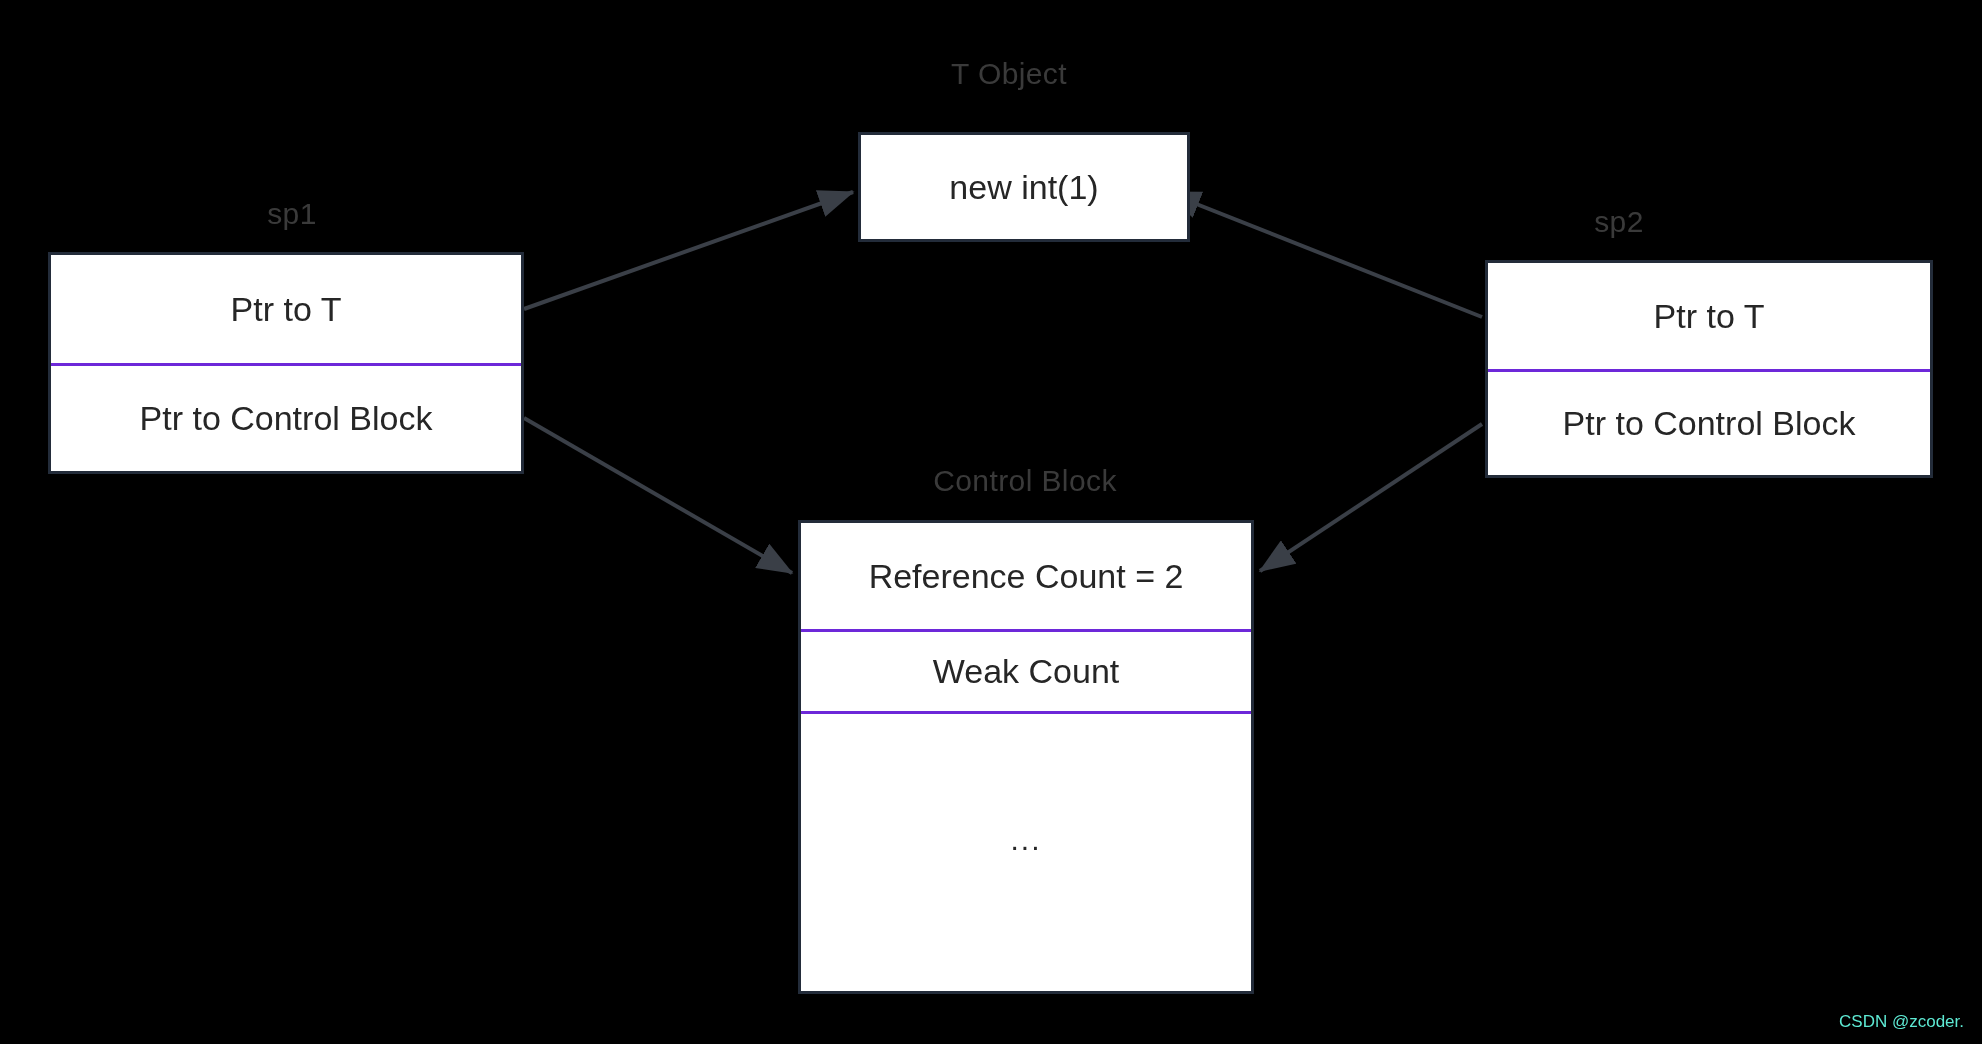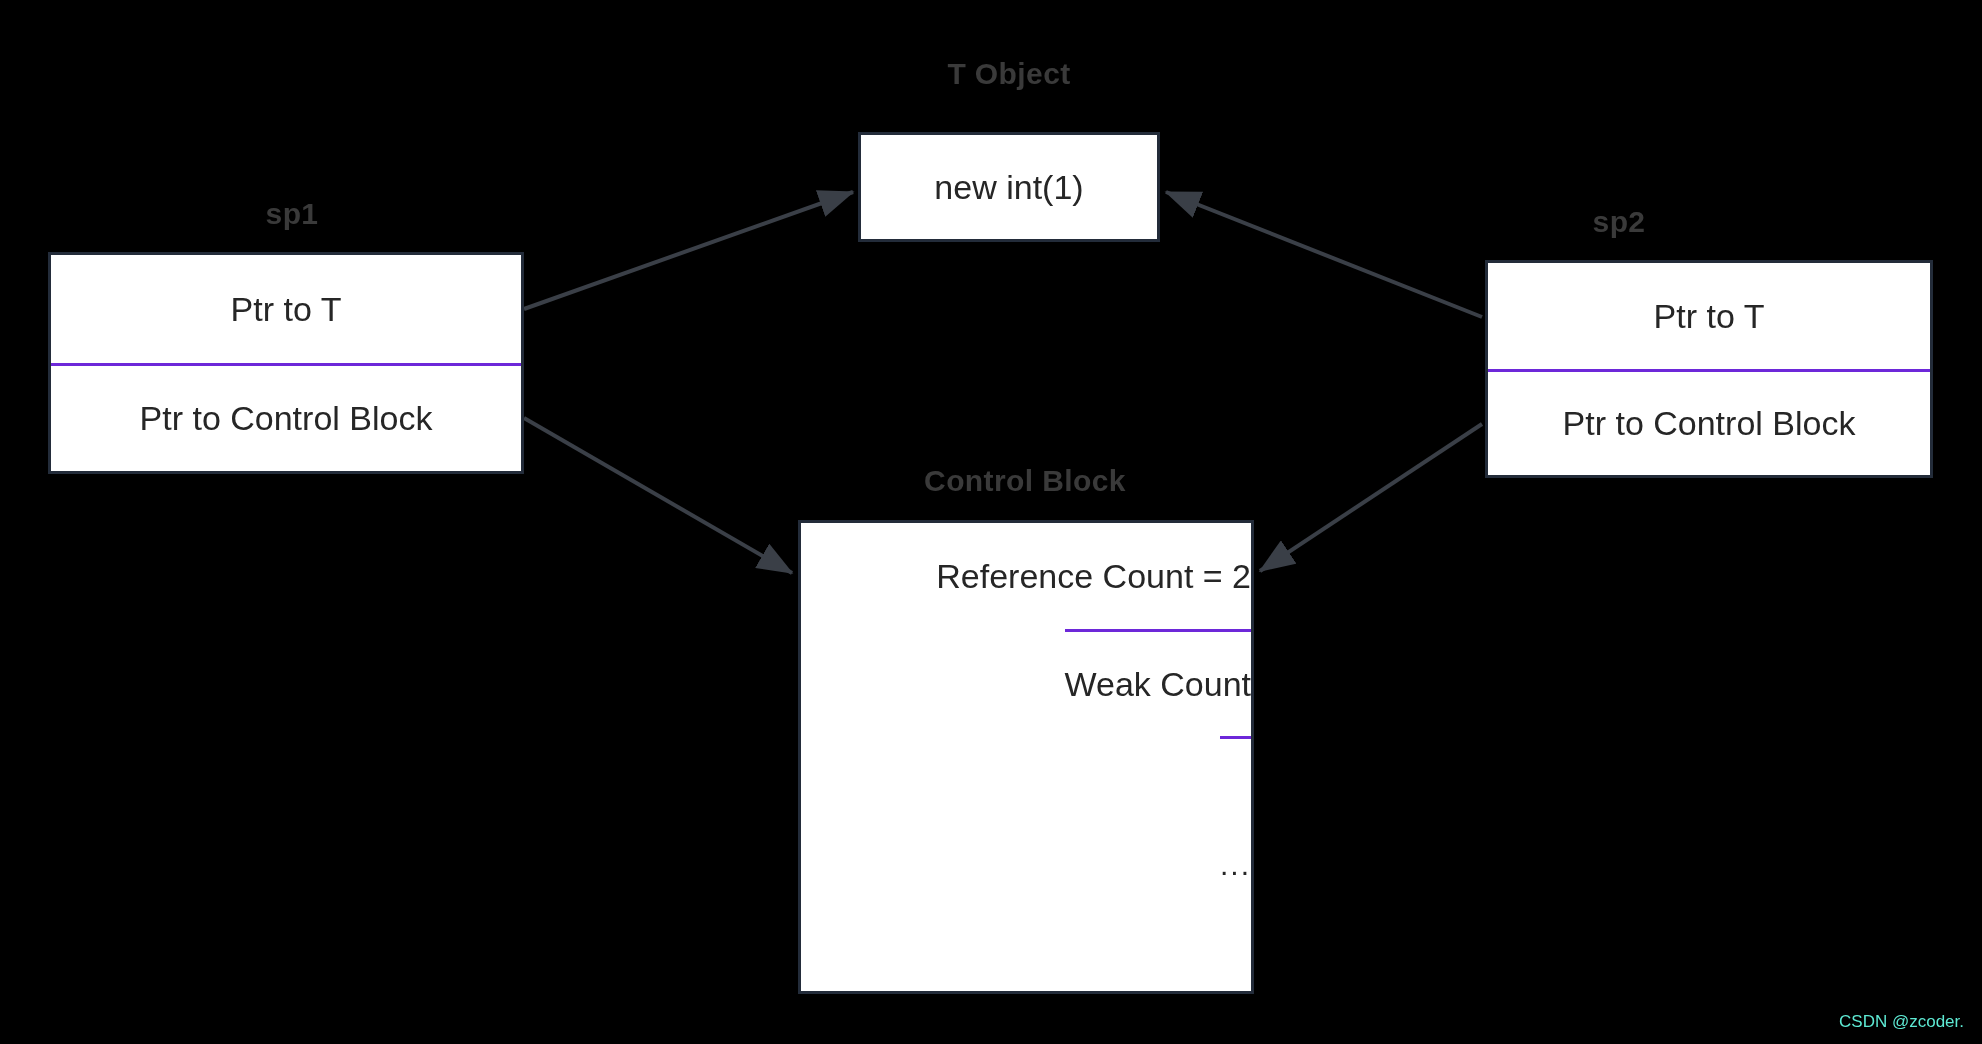--- a/index.html
+++ b/index.html
@@ -27,21 +27,21 @@
     top: 0;
     width: 1982px;
     height: 1044px;
     pointer-events: none;
   }
 
   
   .group-label {
     position: absolute;
     color: #3a3a3a;
-    font-weight: bold;
+    font-weight: normal;
     font-size: 30px;
     letter-spacing: 0.4px;
     white-space: nowrap;
     transform: translateX(-50%);
     text-align: center;
   }
 
   
   .box {
     position: absolute;
@@ -60,32 +60,32 @@
     font-size: 34px;
     box-sizing: border-box;
     background: #ffffff;
     white-space: nowrap;
   }
   .box-row + .box-row {
     border-top: 3px solid #6d28d9;
   }
 
   
-  #box-t-object     { left: 858px;  top: 132px; width: 302px; height: 110px; }
+  #box-t-object     { left: 858px;  top: 132px; width: 332px; height: 110px; }
   #box-t-object .box-row { height: 104px; }
 
   #box-sp1          { left: 48px;   top: 252px; width: 476px; height: 222px; }
   #box-sp1 .box-row { height: 108px; }
 
   #box-sp2          { left: 1485px; top: 260px; width: 448px; height: 218px; }
   #box-sp2 .box-row { height: 106px; }
 
-  #box-control      { left: 798px;  top: 520px; width: 456px; height: 474px; align-items: flex-end; }
+  #box-control      { left: 798px;  top: 520px; width: 456px; height: 474px; }
   #box-control .row-ref  { height: 106px; }
-  #box-control .row-weak { height: 107px; }
+  #box-control .row-weak { height: 82px; }
   #box-control .row-more { height: 255px; font-size: 30px; letter-spacing: 2px; }
 
   
   #code-block {
     position: absolute;
     left: 48px;
     top: 685px;
     color: #e8574f;
     font-weight: bold;
     font-size: 28px;

